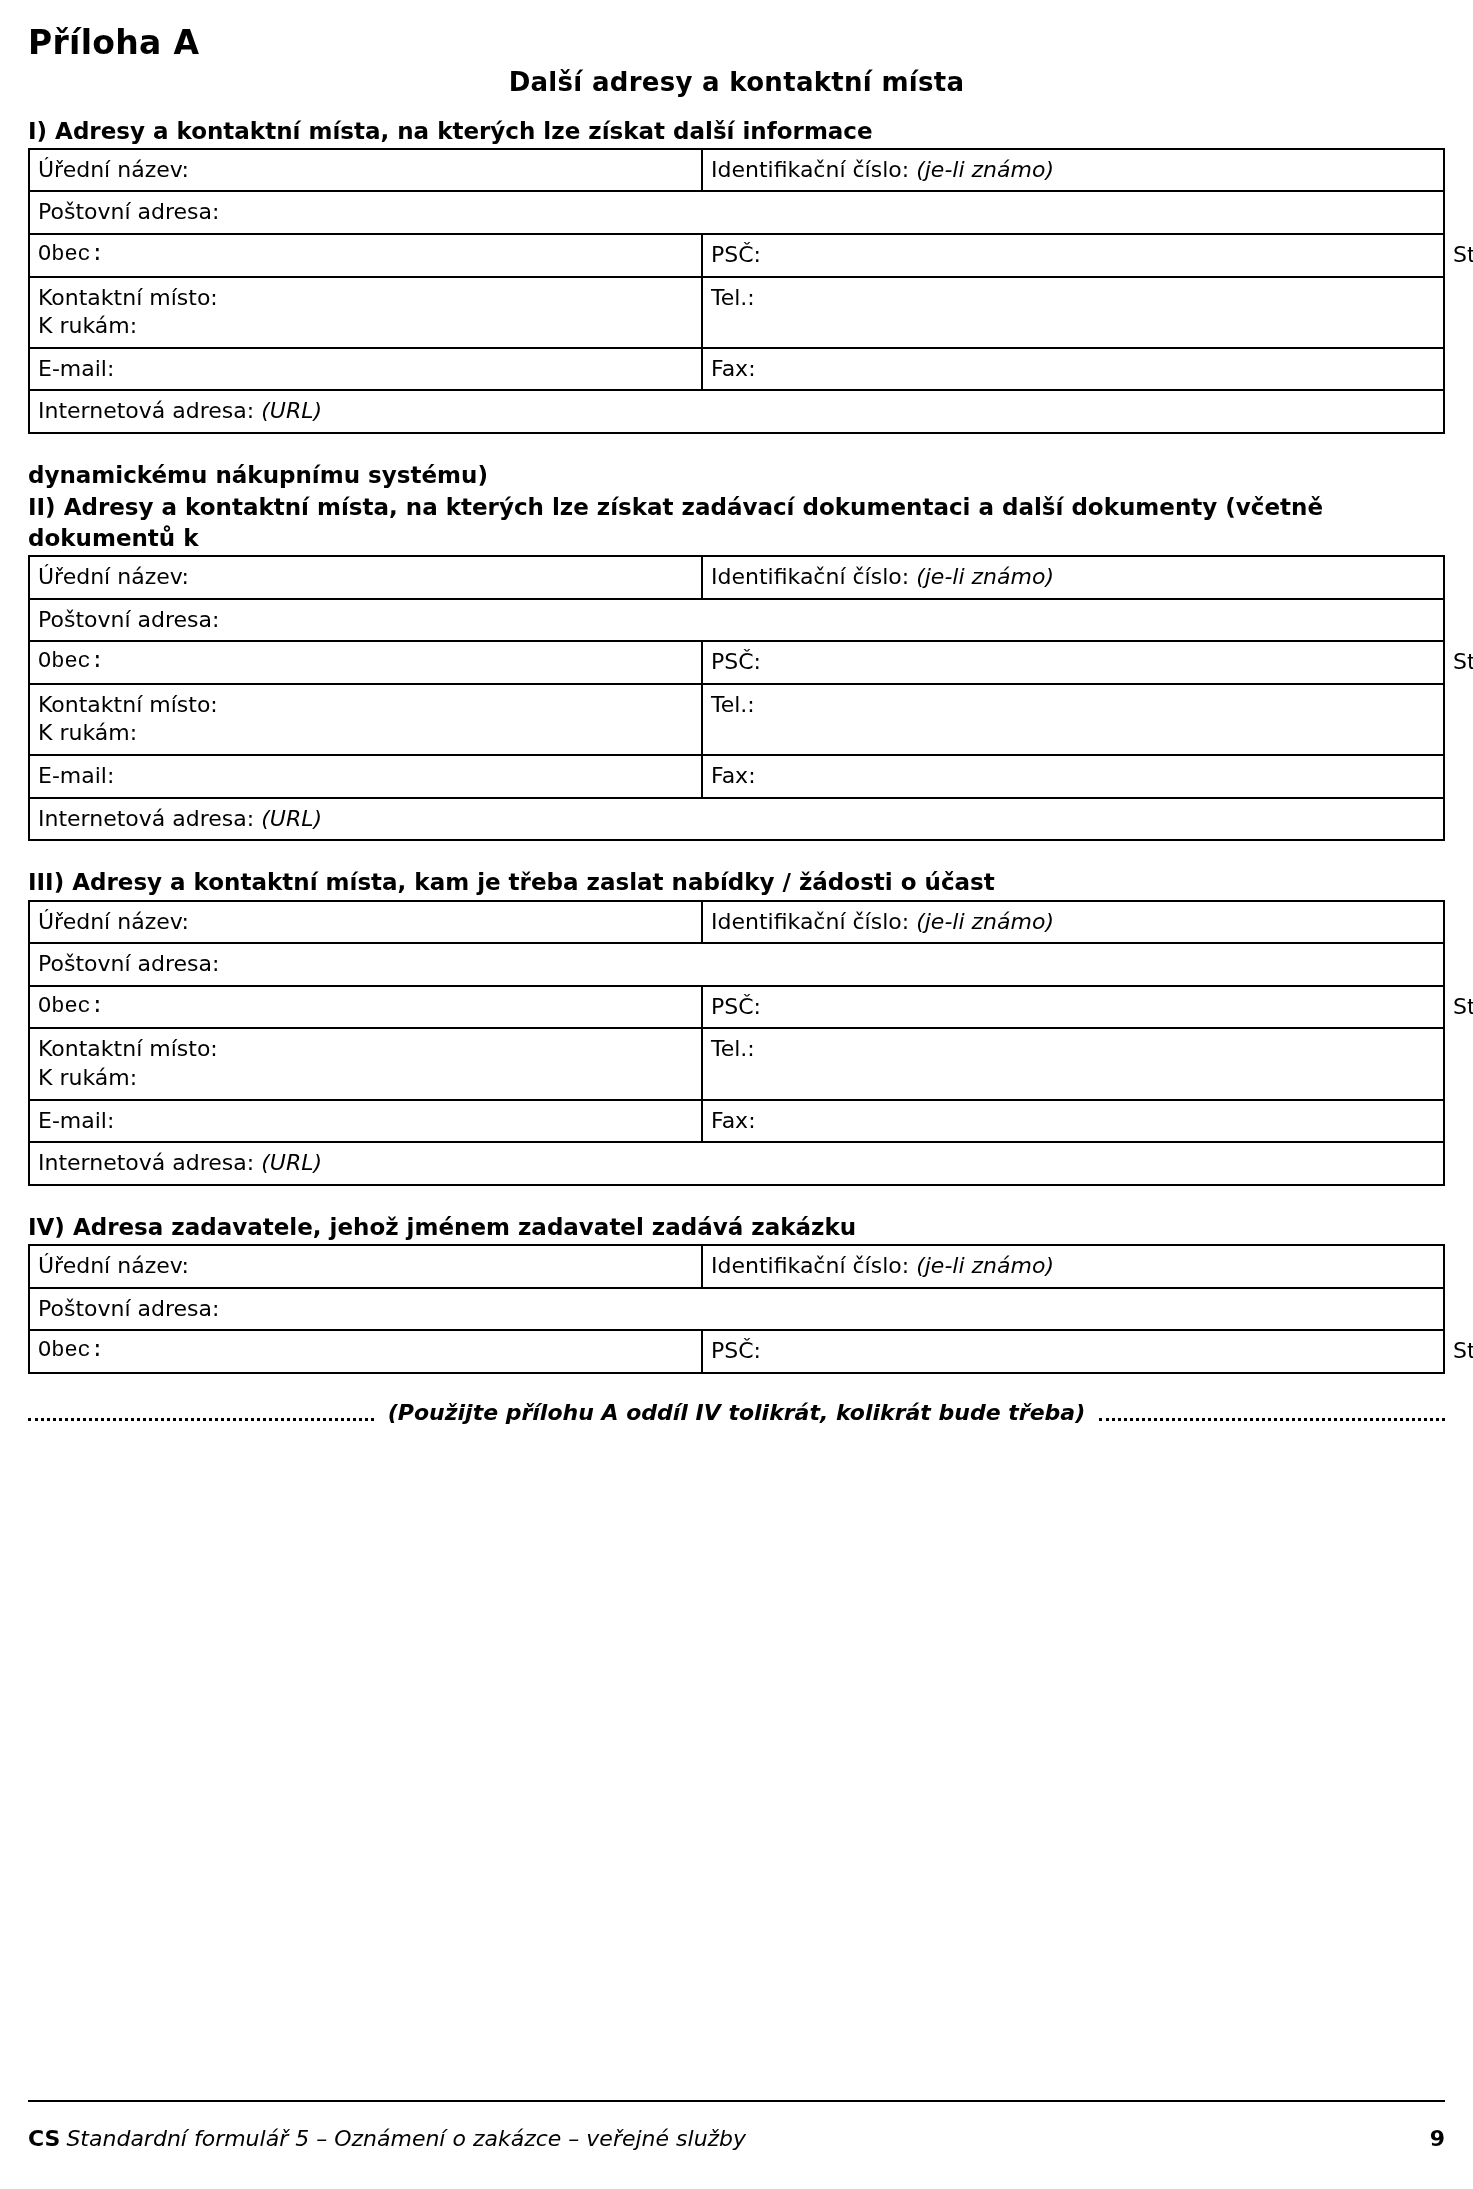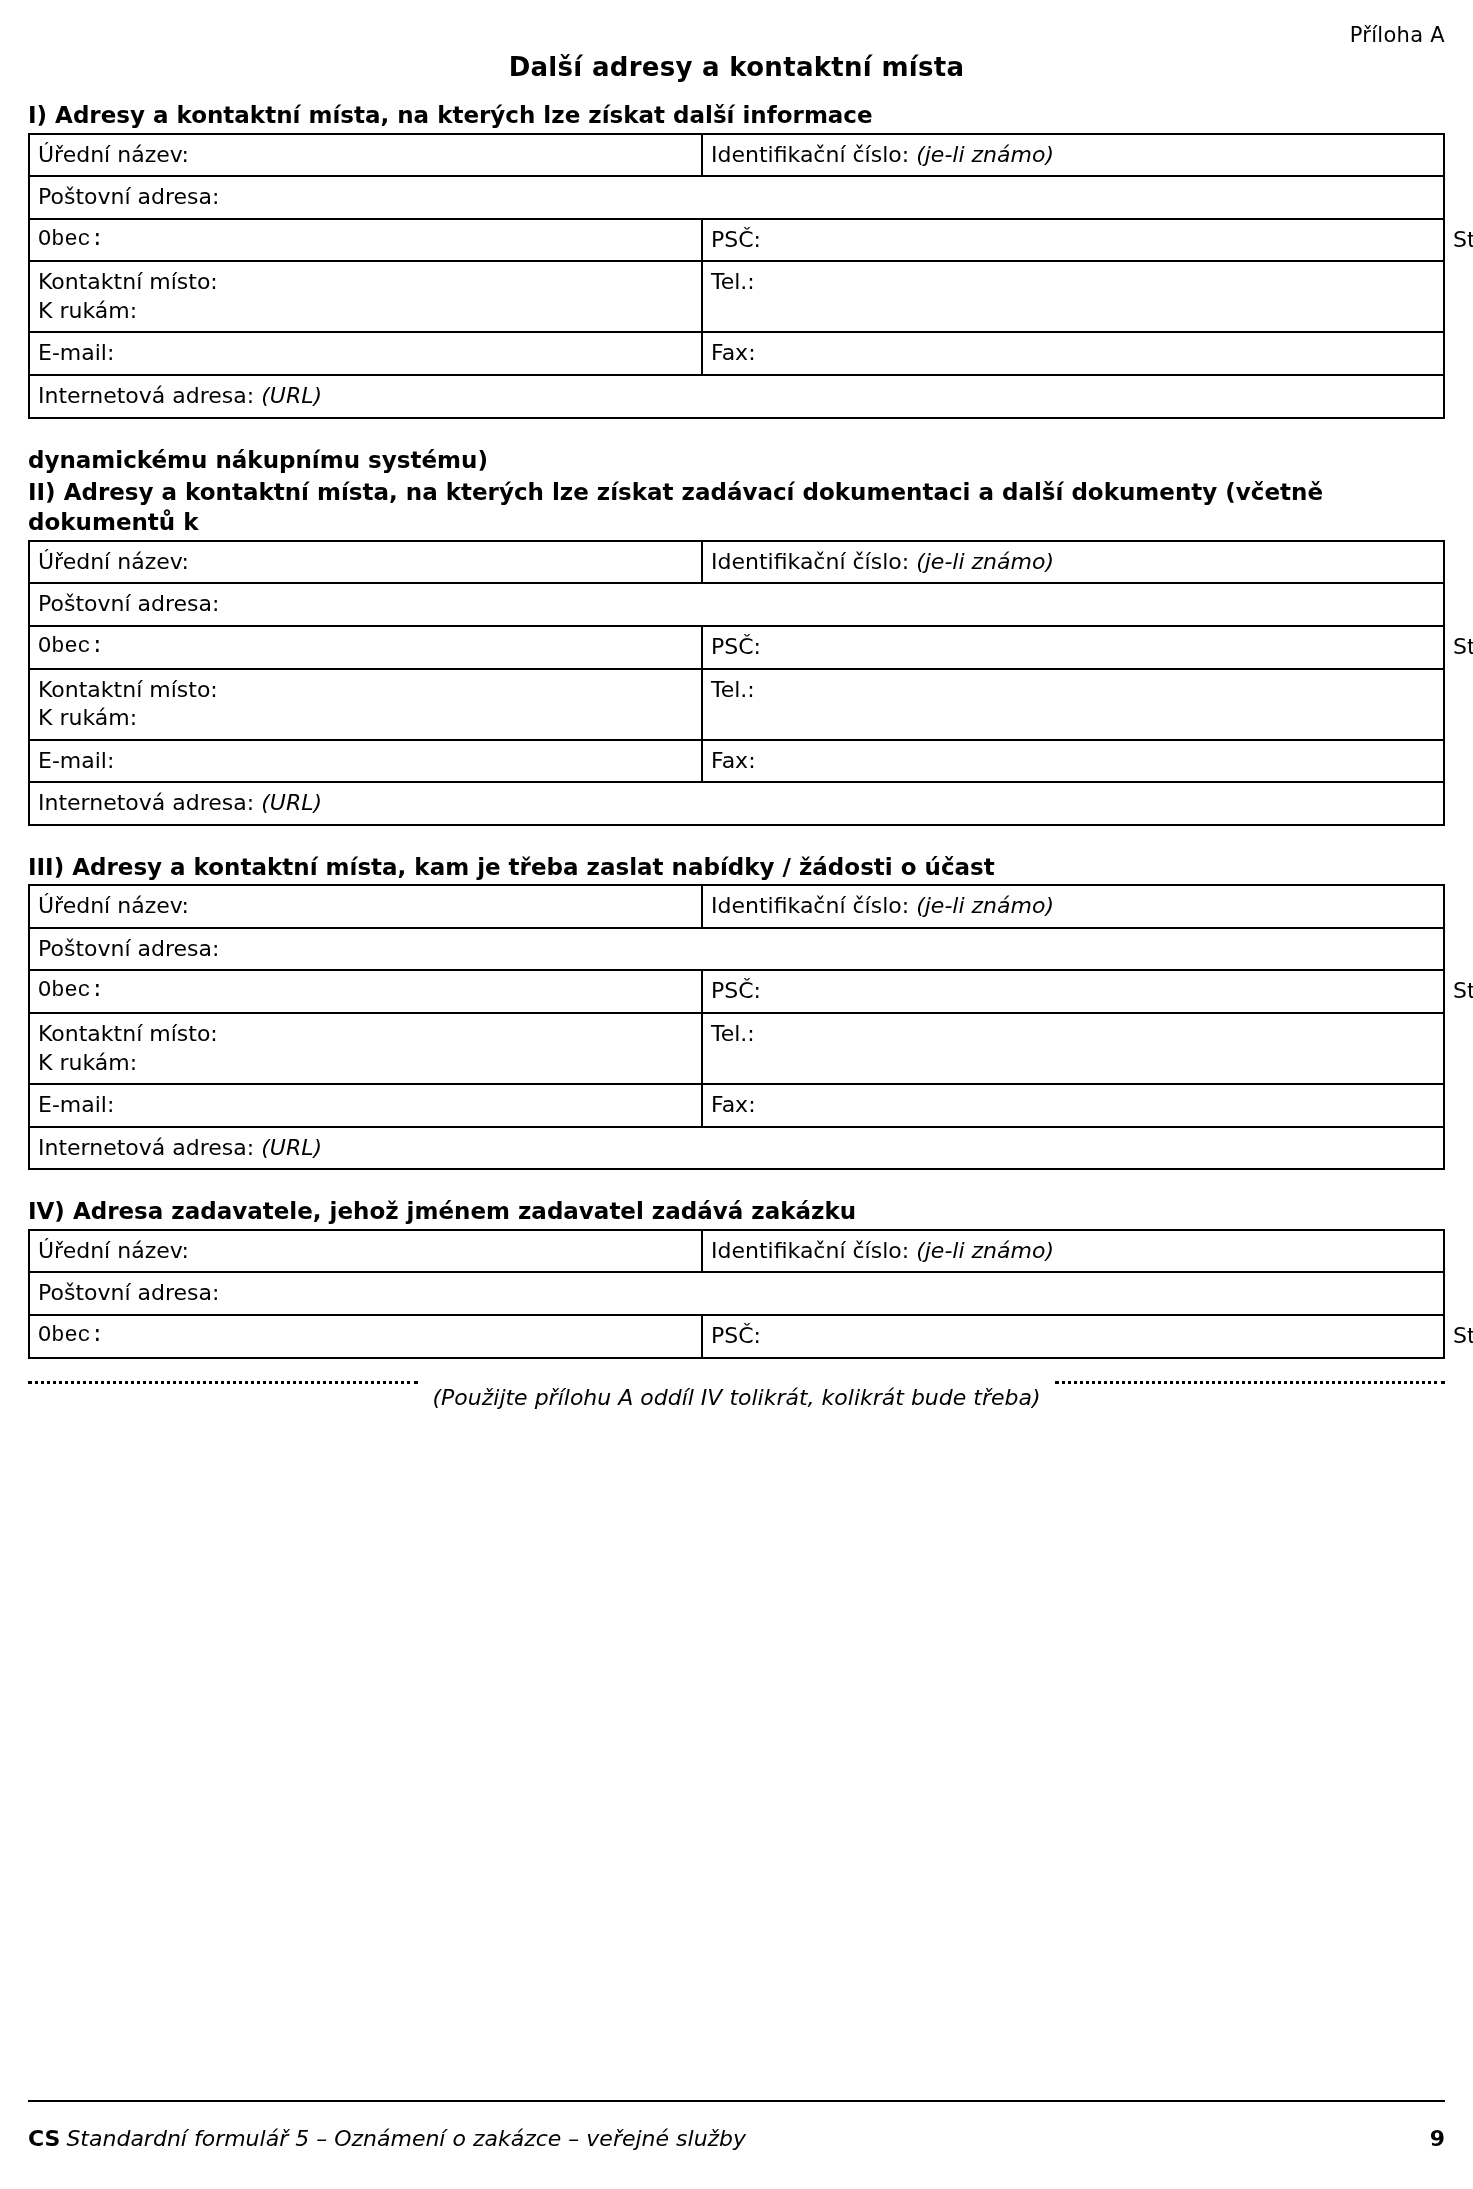--- a/index.html
+++ b/index.html
@@ -17,23 +17,23 @@
   .page {
     width: 1473px;
     min-height: 2189px;
     box-sizing: border-box;
     padding: 18px 28px 0 28px;
     position: relative;
   }
 
   
   .doc-title {
-    text-align: right;
-    font-weight: normal;
-    font-size: 21px;
+    text-align: left;
+    font-weight: bold;
+    font-size: 33px;
     line-height: 1.28;
     margin: 4px 0 2px 0;
     letter-spacing: 0.3px;
   }
   .doc-subtitle {
     text-align: center;
     font-weight: bold;
     font-size: 26px;
     line-height: 1.28;
     margin: 0 0 16px 0;
@@ -77,23 +77,24 @@
   td.tel      { width: 52.5%; border-radius: 17px; }
   td.email    { width: 47.5%; }
   td.fax      { width: 52.5%; }
 
   .italic { font-style: italic; }
   .line2 { display: block; }
 
   
   .note-row {
     display: flex;
-    align-items: flex-start;
+    align-items: flex-end;
     margin: 26px 0 0 0;
     font-size: 21px;
+    font-weight: bold;
   }
   .note-dots {
     flex: 1 1 auto;
     border-bottom: 3px dotted #000000;
     height: 0;
     position: relative;
     top: -4px;
   }
   .note-dots.left { margin-right: 14px; }
   .note-dots.right { margin-left: 14px; }

